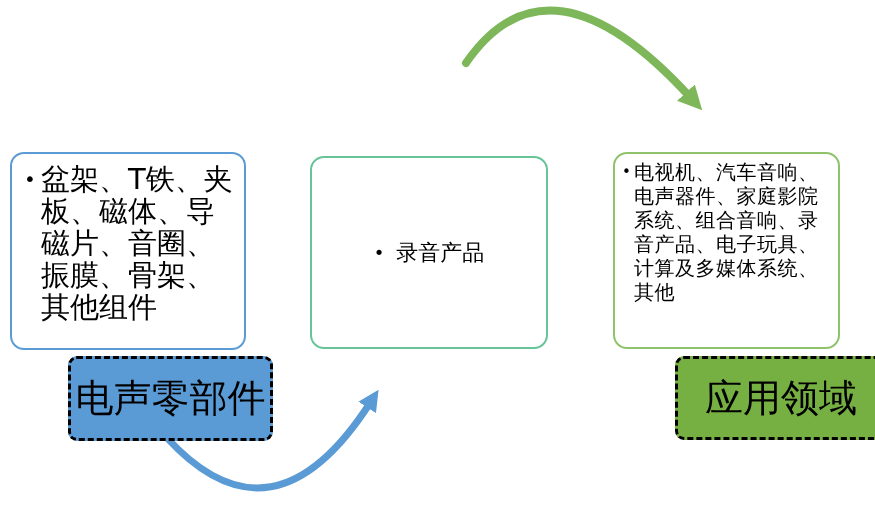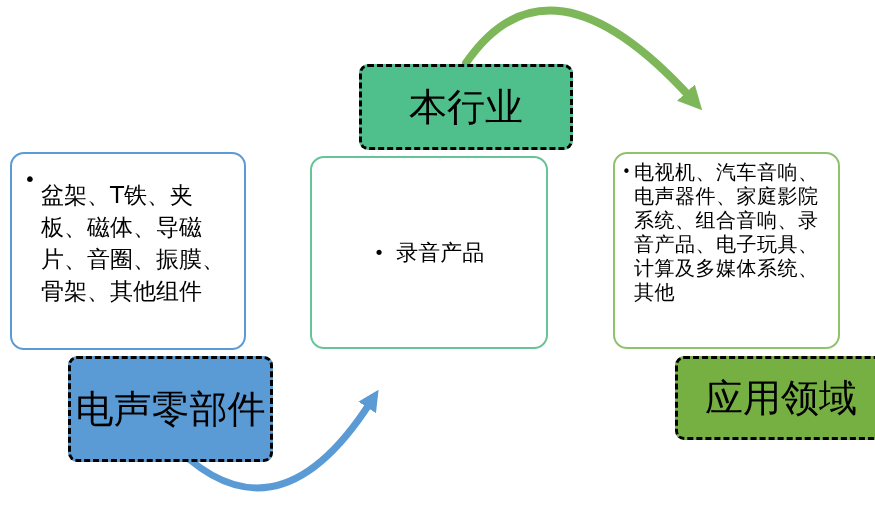--- a/index.html
+++ b/index.html
@@ -12,21 +12,21 @@
   .box {
     position:absolute; background:#ffffff; border-radius:14px;
     box-sizing:border-box; display:flex;
   }
   .box-left {
     left:10px; top:152px; width:236px; height:198px;
     border:2px solid #5B9BD5; padding:9px 8px 8px 12px;
     align-items:flex-start;
   }
   .box-left .bullet { flex:0 0 17px; font-size:20px; line-height:32px; }
-  .box-left .box-text { font-size:23px; line-height:32px;margin-top:16px; }
+  .box-left .box-text { font-size:29px; line-height:32px; }
 
   .box-center {
     left:310px; top:156px; width:238px; height:193px;
     border:2px solid #66C497;
     align-items:center; justify-content:center;
   }
   .center-line { display:flex; align-items:center; gap:12px; }
   .box-center .bullet { font-size:18px; }
   .box-center .box-text { font-size:22px; }
 
@@ -36,21 +36,21 @@
     align-items:flex-start;
   }
   .box-right .bullet { flex:0 0 12px; font-size:15px; line-height:24px; }
   .box-right .box-text { font-size:20px; line-height:24px; letter-spacing:0.5px; }
 
   .tag {
     position:absolute; border:3px dashed #000000; border-radius:9px;
     box-sizing:border-box; display:flex; align-items:center; justify-content:center;
     font-size:38px; white-space:nowrap;
   }
-  .tag-blue    { left:68px;  top:356px; width:205px; height:106px; background:#5B9BD5; }
+  .tag-blue    { left:68px;  top:356px; width:205px; height:85px; background:#5B9BD5; }
   .tag-emerald { left:359px; top:64px;  width:214px; height:86px; background:#4FC08C; }
   .tag-olive   { left:675px; top:356px; width:212px; height:84px; background:#76B043; }
 </style>
 </head>
 <body>
 
 <div class="canvas">
 
   <svg class="arrows" viewBox="0 0 875 505" xmlns="http://www.w3.org/2000/svg">
     <defs>
@@ -74,23 +74,20 @@
     <span>电声零部件</span>
   </div>
 
   <div class="box box-center">
     <div class="center-line">
       <span class="bullet">•</span>
       <span class="box-text">录音产品</span>
     </div>
   </div>
 
-  <div class="tag tag-emerald">
-    <span>本行业</span>
-  </div>
 
   <div class="box box-right">
     <span class="bullet">•</span>
     <span class="box-text">电视机、汽车音响、电声器件、家庭影院系统、组合音响、录音产品、电子玩具、计算及多媒体系统、其他</span>
   </div>
 
   <div class="tag tag-olive">
     <span>应用领域</span>
   </div>
 

